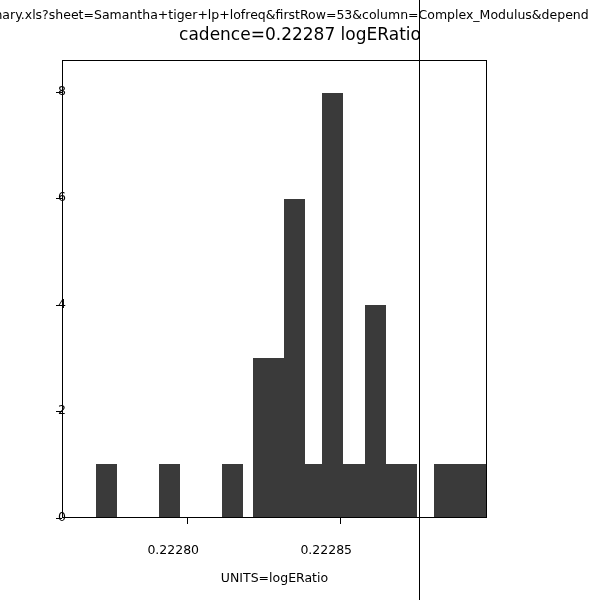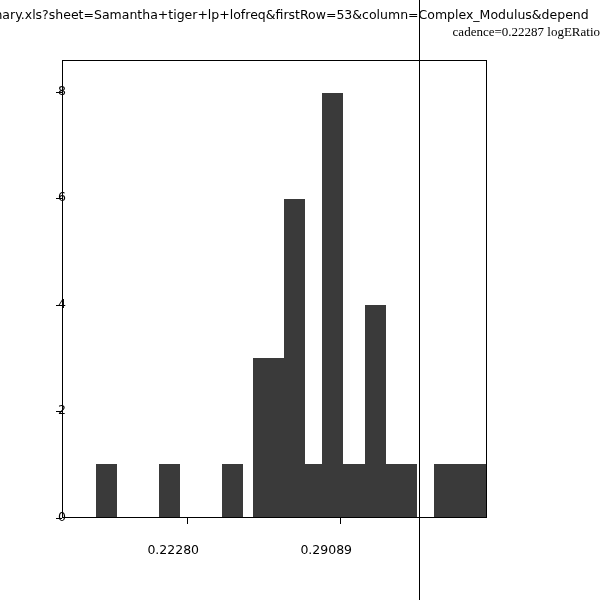--- a/index.html
+++ b/index.html
@@ -28,25 +28,24 @@
     margin-left: -22px;
     font-size: 12.5px;
     white-space: nowrap;
     color: #000000;
   }
   .title-line2 {
     position: absolute;
     left: 0;
     top: 24px;
     width: 600px;
-    text-align: right;
-    font-size: 13px;
+    text-align: center;
+    font-size: 17px;
     white-space: nowrap;
     color: #000000;
-    font-family: Liberation Serif, serif;
   }
   
   #plot-frame {
     position: absolute;
     left: 62px;
     top: 60px;
     width: 425px;
     height: 458px;
     border: 1px solid #000000;
     box-sizing: border-box;
@@ -151,19 +150,20 @@
       <div class="ylabel" style="top: 297.977px;">4</div>
       <div class="ytick" style="top: 198.465px;"></div>
       <div class="ylabel" style="top: 191.465px;">6</div>
       <div class="ytick" style="top: 91.9535px;"></div>
       <div class="ylabel" style="top: 84.9535px;">8</div>
     </div>
   <div id="xaxis">
       <div class="xtick" style="left: 187.375px;"></div>
       <div class="xlabel" style="left: 147.375px;">0.22280</div>
       <div class="xtick" style="left: 340.375px;"></div>
-      <div class="xlabel" style="left: 300.375px;">0.29089</div>
+      <div class="xlabel" style="left: 300.375px;">0.22285</div>
     </div>
 
   <div id="vline"></div>
 
+  <div id="xaxis-title">UNITS=logERatio</div>
 
 </div>
 
 </body></html>

